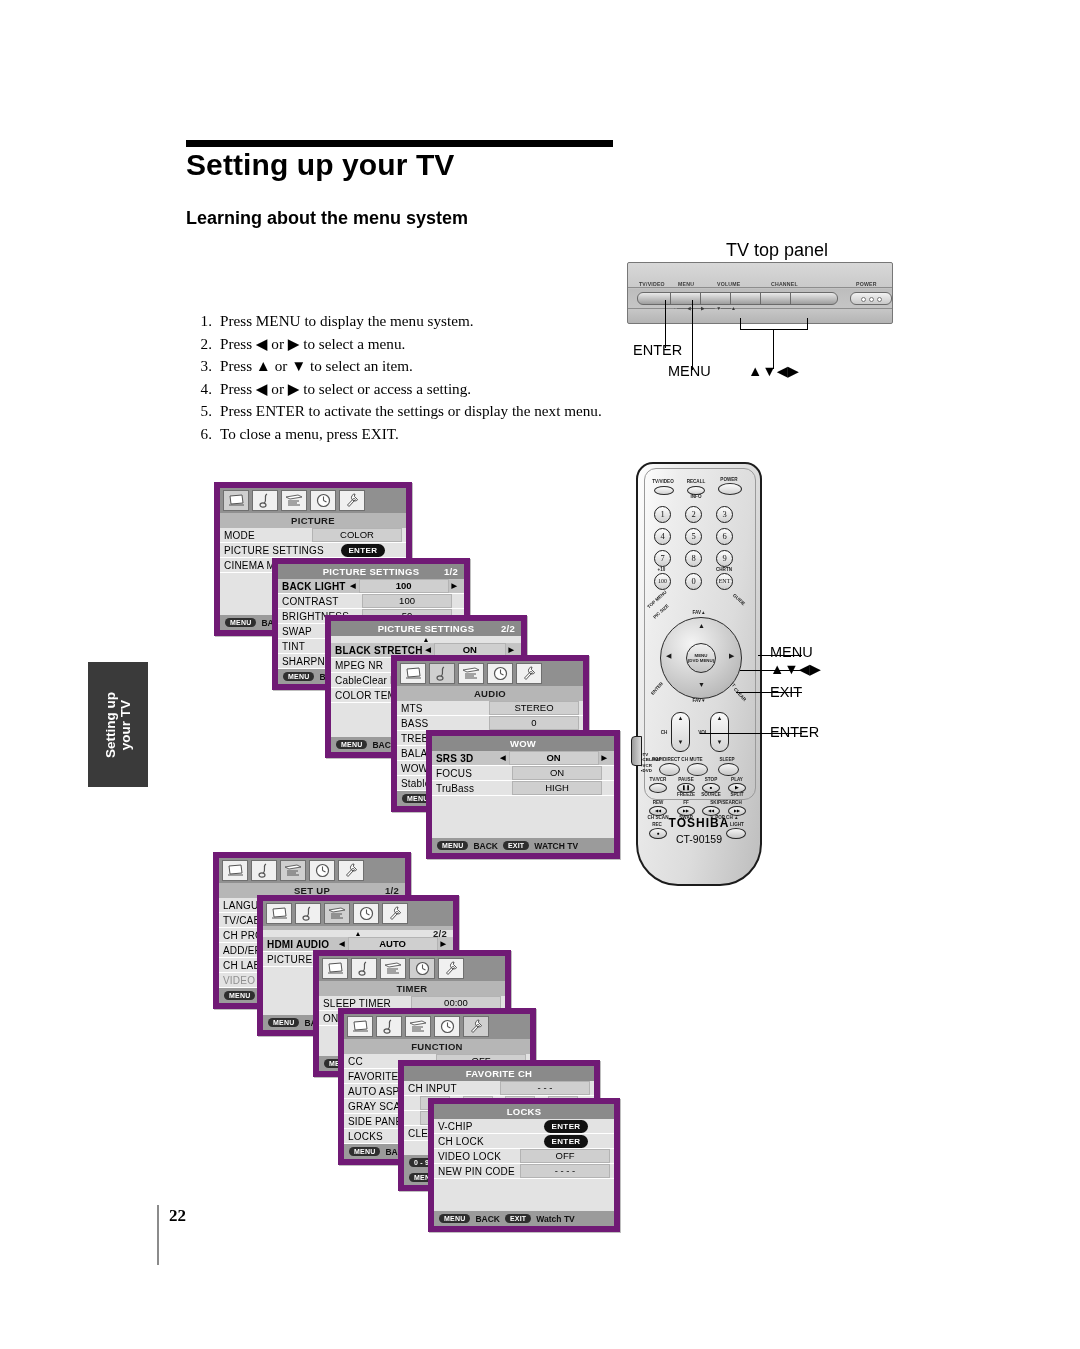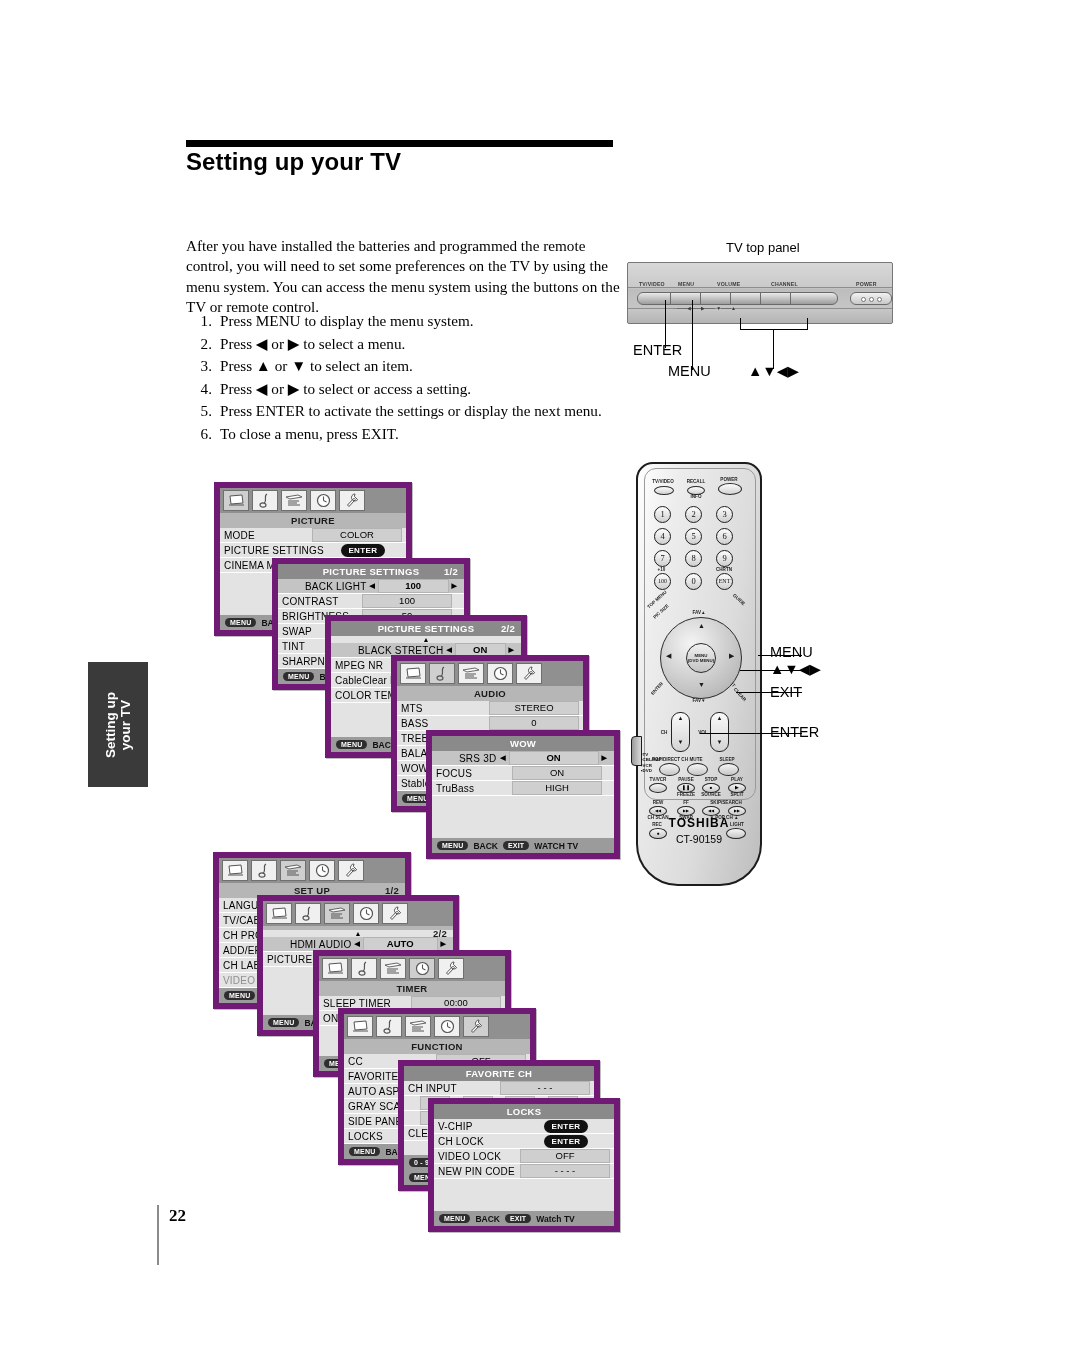--- a/index.html
+++ b/index.html
@@ -1,41 +1,41 @@
 <!DOCTYPE html>
 <html><head>
 <meta charset="utf-8">
 <style>
   html,body{margin:0;padding:0;background:#fff;}
   body{width:1080px;height:1349px;position:relative;font-family:"Liberation Sans",sans-serif;color:#000;overflow:hidden;}
   .page{position:absolute;inset:0;}
 
   
   .rule{position:absolute;left:186px;top:140px;width:427px;height:7px;background:#000;}
-  .h1{position:absolute;left:186px;top:148px;font-size:24px;font-weight:bold;letter-spacing:.1px;}
+  .h1{position:absolute;left:186px;top:148px;font-size:30px;font-weight:bold;letter-spacing:.1px;}
   .h2{position:absolute;left:186px;top:208px;font-size:18px;font-weight:bold;}
 
   
   .body{position:absolute;left:186px;top:236px;width:434px;font-family:"Liberation Serif",serif;font-size:15.2px;line-height:20.4px;}
   .steps{position:absolute;left:186px;top:310px;width:434px;font-family:"Liberation Serif",serif;font-size:15.2px;line-height:21.5px;}
   .step{display:flex;margin-bottom:1px;}
   .step .num{width:26px;text-align:right;padding-right:8px;flex:none;}
   .step .txt{flex:1;}
   .sub{margin-left:34px;}
 
   
   .sidetab{position:absolute;left:88px;top:662px;width:60px;height:125px;background:#3a3a3a;}
   .sidetab span{position:absolute;left:50%;top:50%;transform:translate(-50%,-50%) rotate(-90deg);white-space:nowrap;color:#fff;font-size:13.5px;font-weight:bold;line-height:15px;text-align:center;}
 
   
   .pgbar{position:absolute;left:157px;top:1205px;width:2px;height:60px;background:#8b8b8b;}
   .pgnum{position:absolute;left:169px;top:1206px;font-size:17px;font-weight:bold;font-family:"Liberation Serif",serif;}
 
   
-  .tvcap{position:absolute;left:726px;top:240px;font-size:13px;}
+  .tvcap{position:absolute;left:726px;top:240px;font-size:18px;}
   .tvpanel{position:absolute;left:627px;top:262px;width:264px;height:60px;
      background:linear-gradient(180deg,#d8d8d8 0%,#c9c9c9 42%,#bdbdbd 43%,#c6c6c6 78%,#b4b4b4 100%);
      border:1px solid #777;border-radius:2px;}
   .tvpanel .topline{position:absolute;left:0;top:24px;width:100%;height:1px;background:#8d8d8d;}
   .tvpanel .botline{position:absolute;left:0;top:45px;width:100%;height:1px;background:#8d8d8d;}
   .btnstrip{position:absolute;left:9px;top:29px;width:199px;height:11px;background:linear-gradient(180deg,#e9e9e9,#9d9d9d);border:1px solid #6a6a6a;border-radius:6px;}
   .btnstrip .div{position:absolute;top:0;width:1px;height:100%;background:#6a6a6a;}
   .pwrbtn{position:absolute;left:222px;top:29px;width:40px;height:11px;background:linear-gradient(180deg,#f2f2f2,#c9c9c9);border:1px solid #6a6a6a;border-radius:6px;}
   .pwrbtn i{position:absolute;top:4px;width:3px;height:3px;border-radius:50%;background:#fff;border:1px solid #777;}
   .plab{position:absolute;font-size:5.2px;font-weight:bold;color:#3b3b3b;letter-spacing:.2px;}
@@ -69,37 +69,37 @@
   .osd .ic{width:24px;height:19px;background:#f0f0f0;border:1px solid #6f6f6f;display:flex;align-items:center;justify-content:center;}
   .osd .ic.sel{background:#cfcfcf;}
   .osd .ttl{background:#b6b6b6;text-align:center;font-size:9.5px;font-weight:bold;padding:2px 0;color:#1a1a1a;letter-spacing:.3px;position:relative;}
   .osd .ttl .pg{position:absolute;right:6px;top:2px;font-weight:bold;}
   .osd .hdr{background:#8a8a8a;color:#fff;text-align:center;font-size:9.5px;font-weight:bold;padding:2px 0;letter-spacing:.3px;position:relative;}
   .osd .hdr .pg{position:absolute;right:6px;top:2px;}
   .row{display:flex;align-items:center;height:15px;border-bottom:1px solid #fff;font-size:10px;padding:0 4px;box-sizing:border-box;}
   .row .nm{flex:1;white-space:nowrap;letter-spacing:.2px;}
   .row .vl{width:88px;text-align:center;background:#cfcfcf;border:1px solid #b3b3b3;height:12px;line-height:11px;font-size:9.5px;}
   .row.hl{background:#c4c4c4;font-weight:bold;}
-  .row.hl .nm{font-weight:normal;margin-left:23px;}
+  .row.hl .nm{font-weight:bold;}
   .row .ar{font-size:7px;padding:0 3px;}
   .enterpill{display:inline-block;background:#111;color:#fff;border-radius:7px;font-size:8px;font-weight:bold;padding:1px 7px;letter-spacing:.4px;}
   .foot{background:#9b9b9b;height:15px;display:flex;align-items:center;gap:5px;padding:0 5px;font-size:8.5px;font-weight:bold;color:#111;}
   .keypill{background:#2e2e2e;color:#fff;border-radius:6px;font-size:7px;padding:1px 5px;letter-spacing:.2px;}
   .upcaret{text-align:center;font-size:7px;line-height:7px;background:#e3e3e3;}
 
   svg{display:block;}
 </style>
 </head>
 <body>
 
 <div class="page">
 
   <div class="rule"></div>
   <div class="h1">Setting up your TV</div>
-  <div class="body">After you have installed the batteries and programmed the remote control, you will need to set some preferences on the TV by using the menu system. You can access the menu system using the buttons on the TV or remote control.</div>
+  <div class="h2">Learning about the menu system</div>
 
   <div class="steps">
     <div class="step">
         <span class="num">1.</span>
         <span class="txt">Press MENU to display the menu system.</span>
       </div>
     <div class="step">
         <span class="num">2.</span>
         <span class="txt">Press ◀ or ▶ to select a menu.</span>
       </div>

